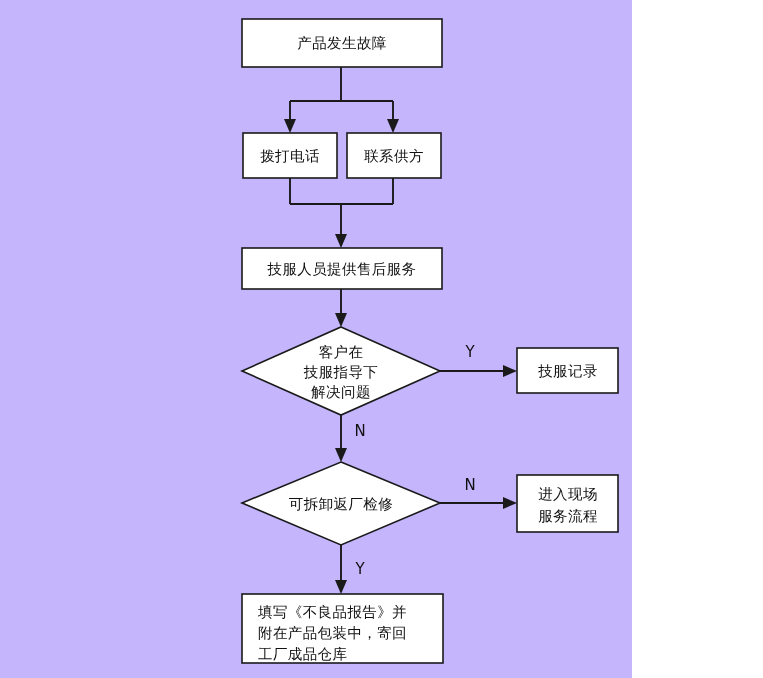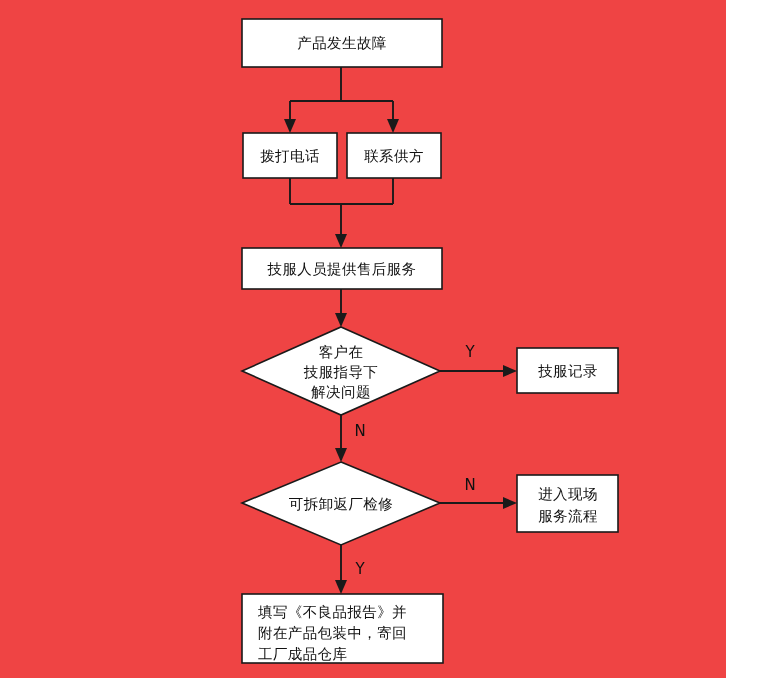--- a/index.html
+++ b/index.html
@@ -10,23 +10,23 @@
   }
   body {
     width: 763px;
     height: 678px;
     font-family: "DejaVu Sans", "Liberation Sans", sans-serif;
     color: #1a1a1a;
     overflow: hidden;
   }
   #flow-root {
     position: relative;
-    width: 726px;
+    width: 632px;
     height: 678px;
-    background: #ef4444;
+    background: #c4b5fd;
   }
   svg#flow-svg {
     position: absolute;
     left: 0;
     top: 0;
     width: 763px;
     height: 678px;
     display: block;
   }
   .node-shape {

